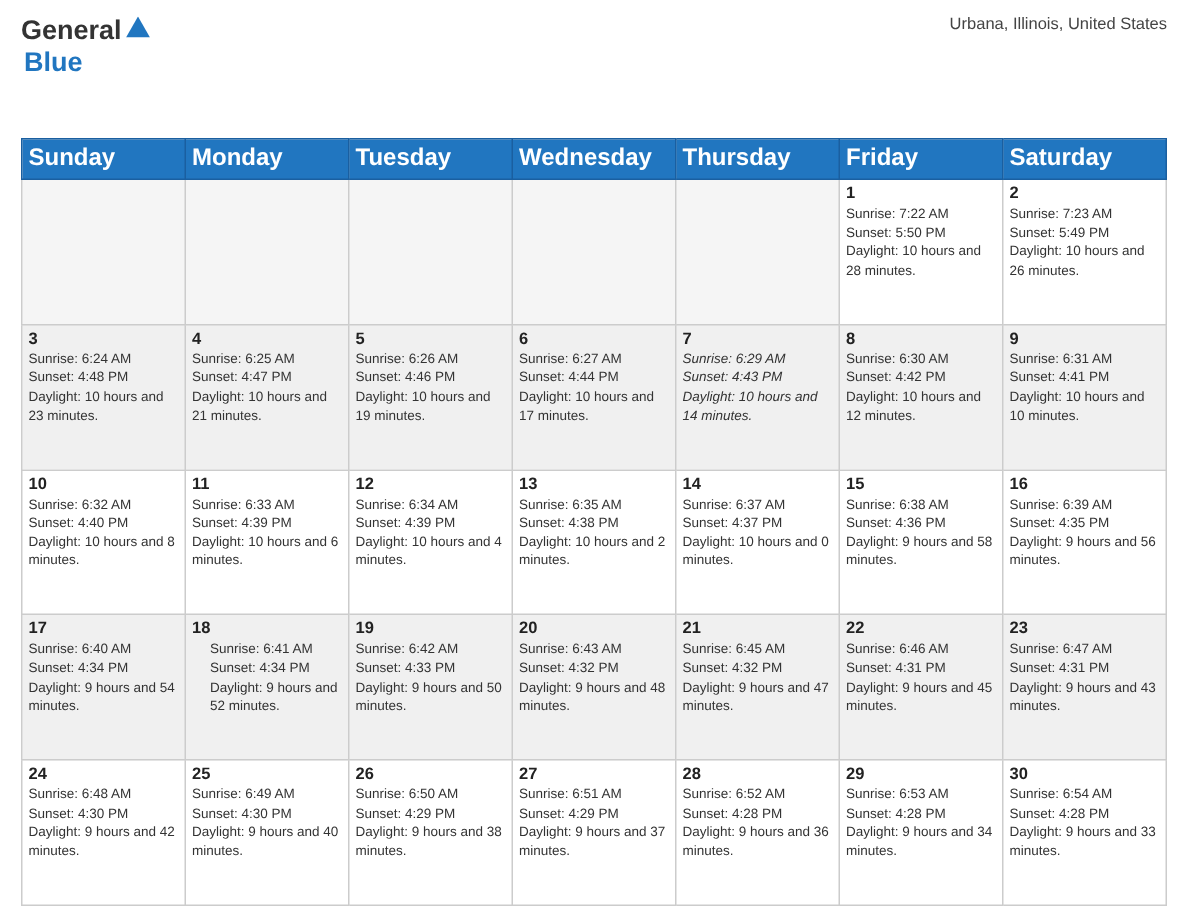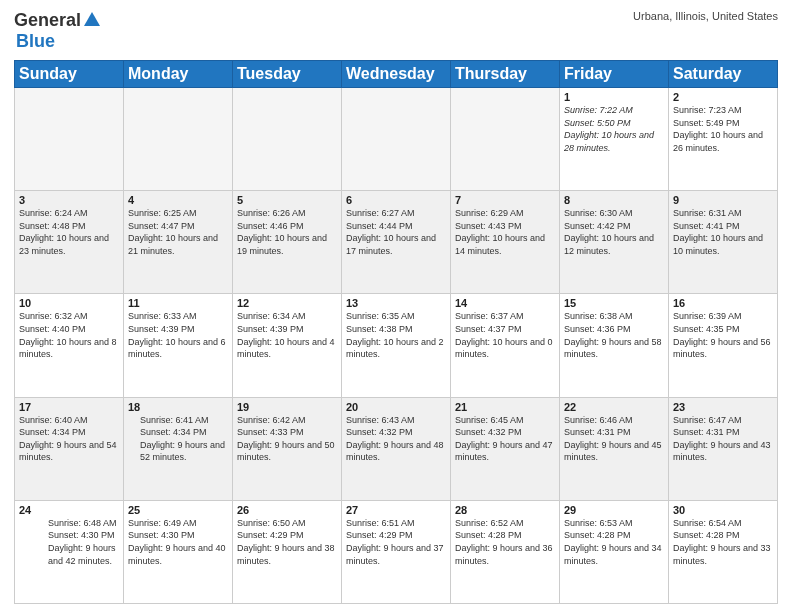--- a/index.html
+++ b/index.html
@@ -9,20 +9,21 @@
       width: 792px;
       height: 612px;
       overflow: hidden;
     }
     .page {
       width: 792px;
       height: 612px;
       display: flex;
       flex-direction: column;
       padding: 10px 14px 8px 14px;
+      gap: 32px;
     }
     .header {
       display: flex;
       justify-content: space-between;
       align-items: flex-start;
       margin-bottom: 8px;
     }
     .logo {
       display: flex;
       flex-direction: column;
@@ -121,21 +122,21 @@
     </thead>
     <tbody id="calendar-body">
     <tr>
           <td class="empty"></td>
           <td class="empty"></td>
           <td class="empty"></td>
           <td class="empty"></td>
           <td class="empty"></td>
           <td>
             <span class="day-num">1</span>
-            <div class="day-info" style="white-space: pre-line; font-style: italic;">Sunrise: 7:22 AM
+            <div class="day-info" style="white-space: pre-line;">Sunrise: 7:22 AM
 Sunset: 5:50 PM
 Daylight: 10 hours and 28 minutes.</div>
           </td>
           <td>
             <span class="day-num">2</span>
             <div class="day-info" style="white-space: pre-line;">Sunrise: 7:23 AM
 Sunset: 5:49 PM
 Daylight: 10 hours and 26 minutes.</div>
           </td>
         </tr>
@@ -159,21 +160,21 @@
 Daylight: 10 hours and 19 minutes.</div>
           </td>
           <td>
             <span class="day-num">6</span>
             <div class="day-info" style="white-space: pre-line;">Sunrise: 6:27 AM
 Sunset: 4:44 PM
 Daylight: 10 hours and 17 minutes.</div>
           </td>
           <td>
             <span class="day-num">7</span>
-            <div class="day-info" style="white-space: pre-line;">Sunrise: 6:29 AM
+            <div class="day-info" style="white-space: pre-line; font-style: italic;">Sunrise: 6:29 AM
 Sunset: 4:43 PM
 Daylight: 10 hours and 14 minutes.</div>
           </td>
           <td>
             <span class="day-num">8</span>
             <div class="day-info" style="white-space: pre-line;">Sunrise: 6:30 AM
 Sunset: 4:42 PM
 Daylight: 10 hours and 12 minutes.</div>
           </td>
           <td>
@@ -267,21 +268,21 @@
           <td>
             <span class="day-num">23</span>
             <div class="day-info" style="white-space: pre-line;">Sunrise: 6:47 AM
 Sunset: 4:31 PM
 Daylight: 9 hours and 43 minutes.</div>
           </td>
         </tr>
         <tr>
           <td>
             <span class="day-num">24</span>
-            <div class="day-info" style="white-space: pre-line; margin-left: 29px;">Sunrise: 6:48 AM
+            <div class="day-info" style="white-space: pre-line;">Sunrise: 6:48 AM
 Sunset: 4:30 PM
 Daylight: 9 hours and 42 minutes.</div>
           </td>
           <td>
             <span class="day-num">25</span>
             <div class="day-info" style="white-space: pre-line;">Sunrise: 6:49 AM
 Sunset: 4:30 PM
 Daylight: 9 hours and 40 minutes.</div>
           </td>
           <td>

